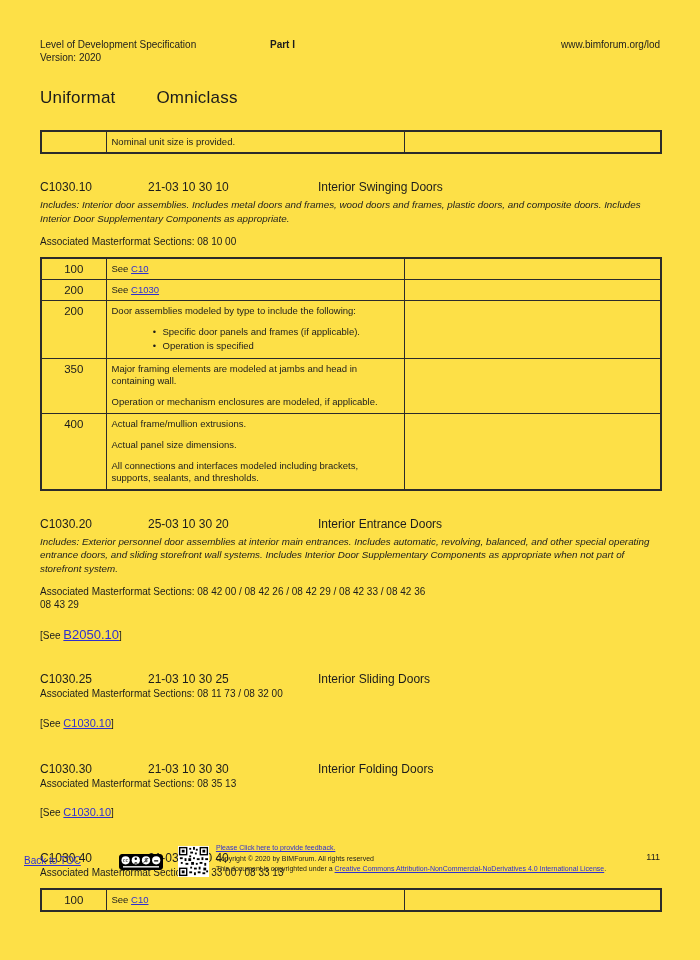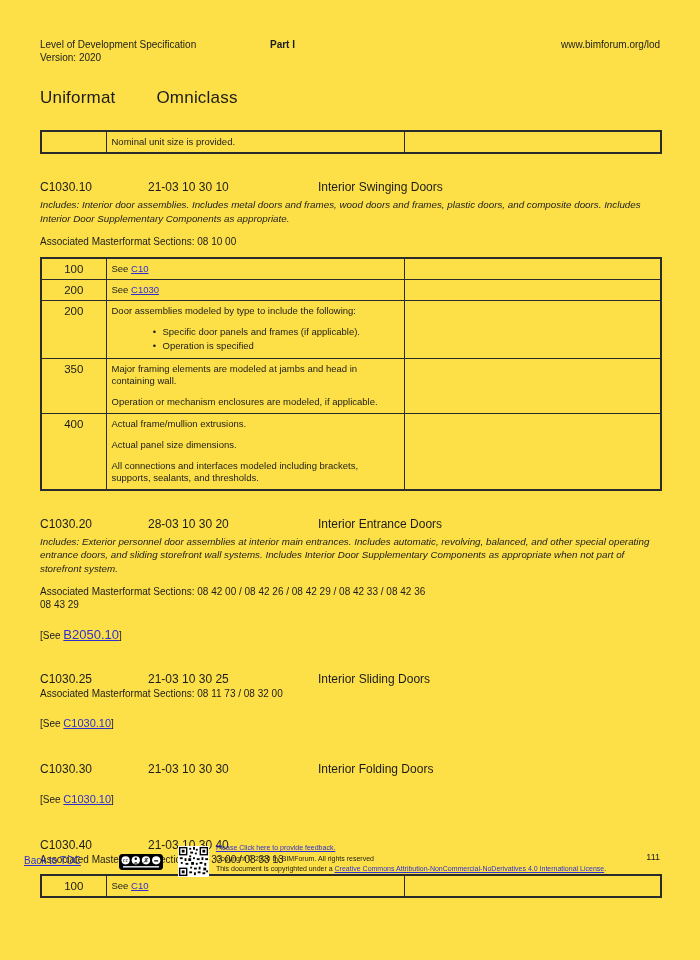--- a/index.html
+++ b/index.html
@@ -153,21 +153,21 @@
           </td>
           <td></td>
         </tr>
       </tbody>
         </table>
     </div>
 
     <div class="sec">
       <div class="sec-head">
         <span class="sec-code">C1030.20</span>
-        <span class="sec-omni">28-03 10 30 20</span>
+        <span class="sec-omni">25-03 10 30 20</span>
         <span class="sec-name">Interior Entrance Doors</span>
       </div>
       <div class="includes">Includes: Exterior personnel door assemblies at interior main entrances. Includes automatic, revolving, balanced, and other special operating entrance doors, and sliding storefront wall systems. Includes Interior Door Supplementary Components as appropriate when not part of storefront system.</div>
       <div class="mformat">
         <div>Associated Masterformat Sections: 08 42 00  /  08 42 26  /  08 42 29  /  08 42 33  /  08 42 36</div>
         <div>08 43 29</div>
       </div>
       <div class="seeline">
         <span>[See </span><a class="lnk see-big">B2050.10</a><span>]</span>
       </div>
@@ -184,20 +184,21 @@
         <span>[See </span><a class="lnk see-med">C1030.10</a><span>]</span>
       </div>
     </div>
 
     <div class="sec" style="margin-top:33px;">
       <div class="sec-head">
         <span class="sec-code">C1030.30</span>
         <span class="sec-omni">21-03 10 30 30</span>
         <span class="sec-name">Interior Folding Doors</span>
       </div>
+      <div class="mformat" style="margin-top:1px;">Associated Masterformat Sections: 08 35 13</div>
       <div class="seeline">
         <span>[See </span><a class="lnk see-med">C1030.10</a><span>]</span>
       </div>
     </div>
 
     <div class="sec" style="margin-top:33px;">
       <div class="sec-head">
         <span class="sec-code">C1030.40</span>
         <span class="sec-omni">21-03 10 30 40</span>
       </div>

